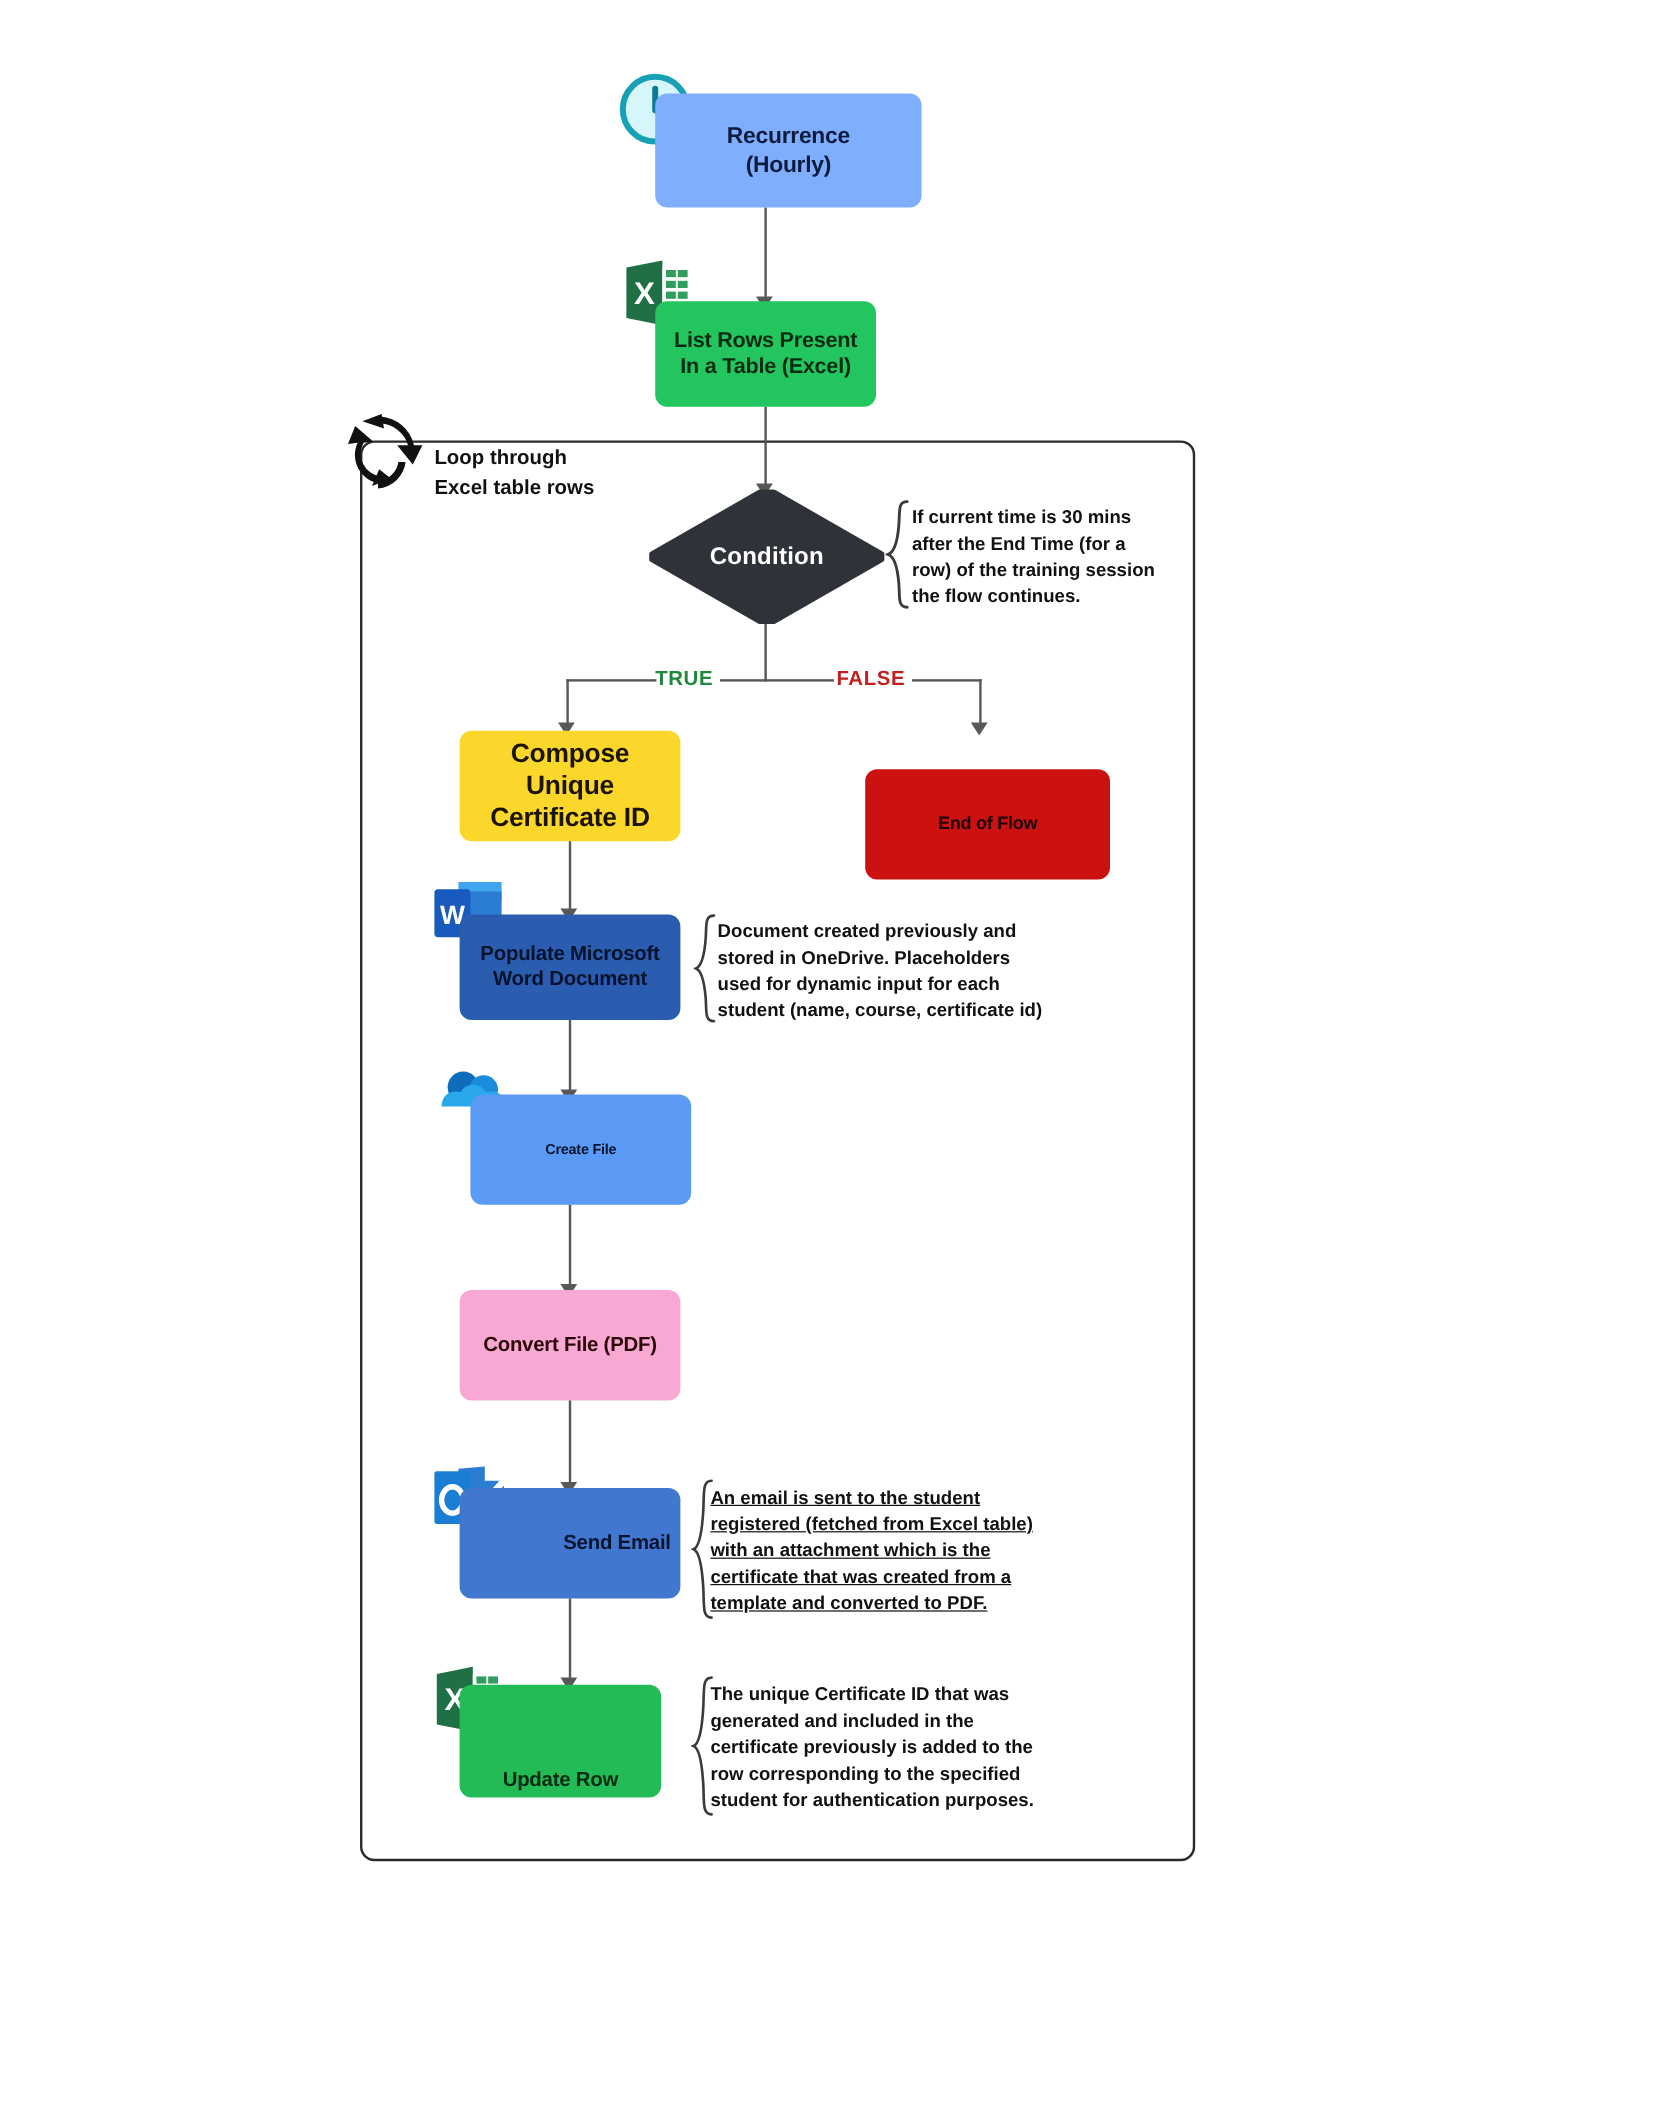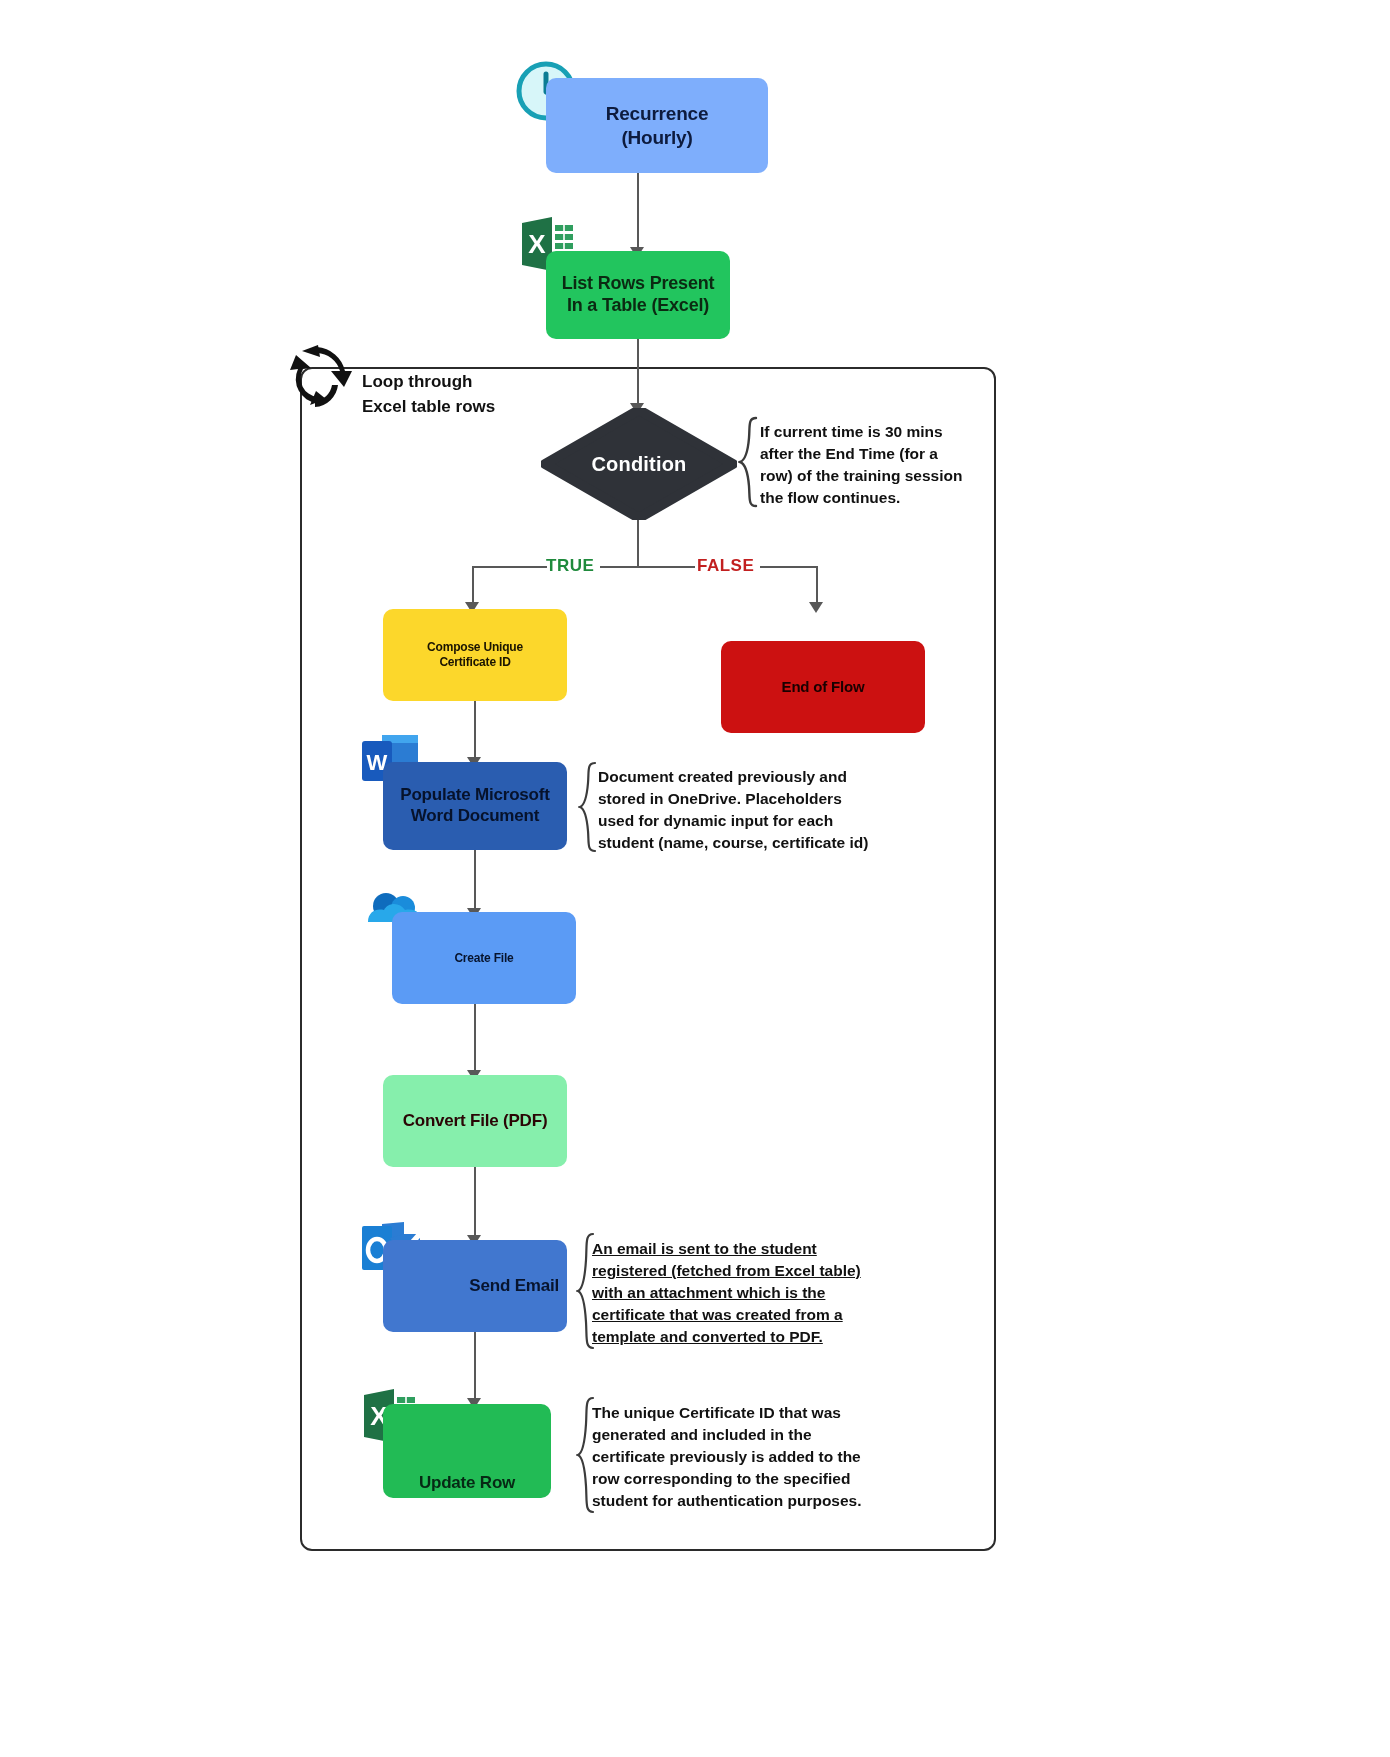--- a/index.html
+++ b/index.html
@@ -194,21 +194,21 @@
   <div class="branch-label" style="left:546px; top:556px; color:#1f8a3c;text-align:right;">TRUE</div>
 
   <div class="branch-label" style="left:697px; top:556px; color:#c21f1f;">FALSE</div>
 
   <div class="vline" style="left:472px; top:566px; height:42px;"></div>
   <div class="arrowhead" style="left:465px; top:602px;"></div>
 
   <div class="vline" style="left:816px; top:566px; height:42px;"></div>
   <div class="arrowhead" style="left:809px; top:602px;"></div>
 
-  <div class="node" id="node-compose" style="left:383px; top:609px; width:184px; height:92px; background:#fcd72b; color:#1a1400; font-size:12px;">
+  <div class="node" id="node-compose" style="left:383px; top:609px; width:184px; height:92px; background:#fcd72b; color:#1a1400; font-size:22px;">
     <span class="node-label" style="white-space:pre-line;">Compose Unique
 Certificate ID</span>
   </div>
 
   <div class="node" id="node-end-of-flow" style="left:721px; top:609px; width:204px; height:92px; background:#cc1111; color:#1a0000; font-size:15px;margin-top:32px;">
     <span class="node-label">End of Flow</span>
   </div>
 
   <div class="vline" style="left:474px; top:701px; height:60px;"></div>
   <div class="arrowhead" style="left:467px; top:757px;"></div>
@@ -241,21 +241,21 @@
     <path d="M6 34 C6 24 14 20 22 22 C26 14 38 14 43 22 C54 20 60 26 58 34 Z" fill="#28a8ea"></path>
   </svg>
 
   <div class="node" id="node-create-file" style="left:392px; top:912px; width:184px; height:92px; background:#5b9bf5; color:#07142e; font-size:12px;">
     <span class="node-label">Create File</span>
   </div>
 
   <div class="vline" style="left:474px; top:1004px; height:70px;"></div>
   <div class="arrowhead" style="left:467px; top:1070px;"></div>
 
-  <div class="node" id="node-convert-file" style="left:383px; top:1075px; width:184px; height:92px; background:#86efac; color:#2a0505; font-size:17px;">
+  <div class="node" id="node-convert-file" style="left:383px; top:1075px; width:184px; height:92px; background:#f9a8d4; color:#2a0505; font-size:17px;">
     <span class="node-label">Convert File (PDF)</span>
   </div>
 
   <div class="vline" style="left:474px; top:1167px; height:72px;"></div>
   <div class="arrowhead" style="left:467px; top:1235px;"></div>
 
   <svg class="icon" style="left:360px; top:1220px;" width="62" height="54" viewBox="0 0 62 54">
     <path d="M22 4 L44 2 L44 34 L22 32 Z" fill="#2b7cd3"></path>
     <rect x="2" y="6" width="30" height="44" rx="2" fill="#1a7fd4"></rect>
     <ellipse cx="17" cy="30" rx="9" ry="11" fill="none" stroke="#ffffff" stroke-width="4.5"></ellipse>

